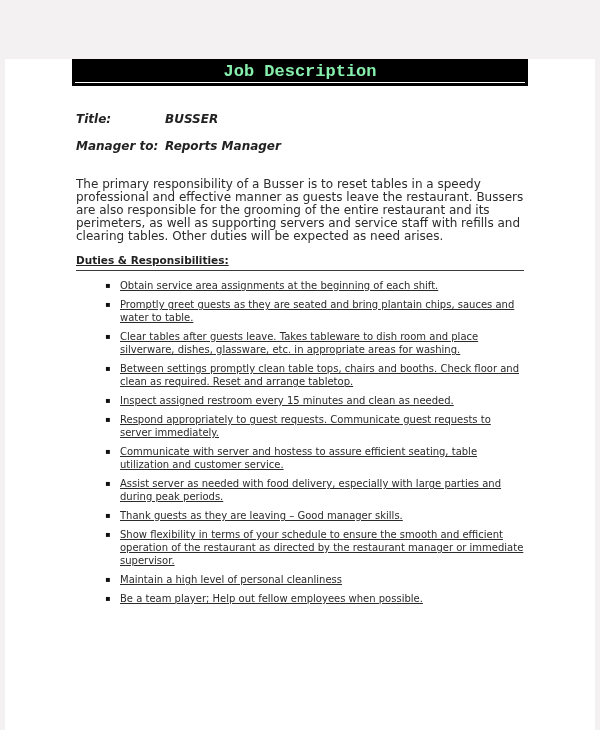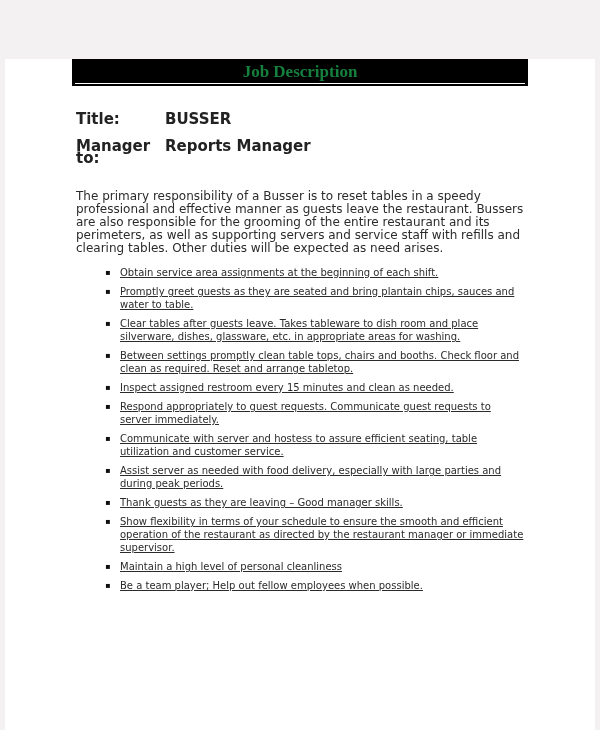--- a/index.html
+++ b/index.html
@@ -19,34 +19,35 @@
   .title-bar {
     margin:59px 0 0 67px;
     width:456px; height:27px;
     background:#000000;
     display:flex; align-items:center; justify-content:center;
   }
   .title-text {
     display:block;
     width:calc(100% - 6px);
     text-align:center;
-    color:#15803d;
-    font-family:Liberation Serif, serif;
+    color:#86efac;
+    font-family:Liberation Mono, monospace;
     font-weight:bold;
     font-size:17px;
     border-bottom:1.5px solid #ffffff;
     padding-bottom:1px;
   }
   .meta { margin:27px 71px 0 71px; }
   .meta-row {
     display:flex;
-    font-size:15px;
+    font-size:12px;
     font-weight:bold;
     margin-bottom:15px;
     line-height:12px;
+    font-style:italic;
   }
   .meta-row .label { width:89px; flex-shrink:0; }
   .section { margin:0 71px; width:448px; }
   .section.summary { margin-top:26px; }
   .section.duties { margin-top:11px; }
   .section-heading {
     font-size:10.5px;
     font-weight:bold;
     text-decoration:underline;
     padding-bottom:4px;
@@ -97,20 +98,21 @@
       <span class="label">Manager to:</span>
       <span class="value">Reports Manager</span>
     </div>
   </div>
 
   <div class="section summary">
     <p class="body-text">The primary responsibility of a Busser is to reset tables in a speedy professional and effective manner as guests leave the restaurant. Bussers are also responsible for the grooming of the entire restaurant and its perimeters, as well as supporting servers and service staff with refills and clearing tables. Other duties will be expected as need arises.</p>
   </div>
 
   <div class="section duties">
+    <div class="section-heading">Duties &amp; Responsibilities:</div>
     <ul class="duties-list">
       <li>
         <span class="bullet">▪</span>
         <span class="li-text">Obtain service area assignments at the beginning of each shift.</span>
       </li>
       <li>
         <span class="bullet">▪</span>
         <span class="li-text">Promptly greet guests as they are seated and bring plantain chips, sauces and water to table.</span>
       </li>
       <li>

